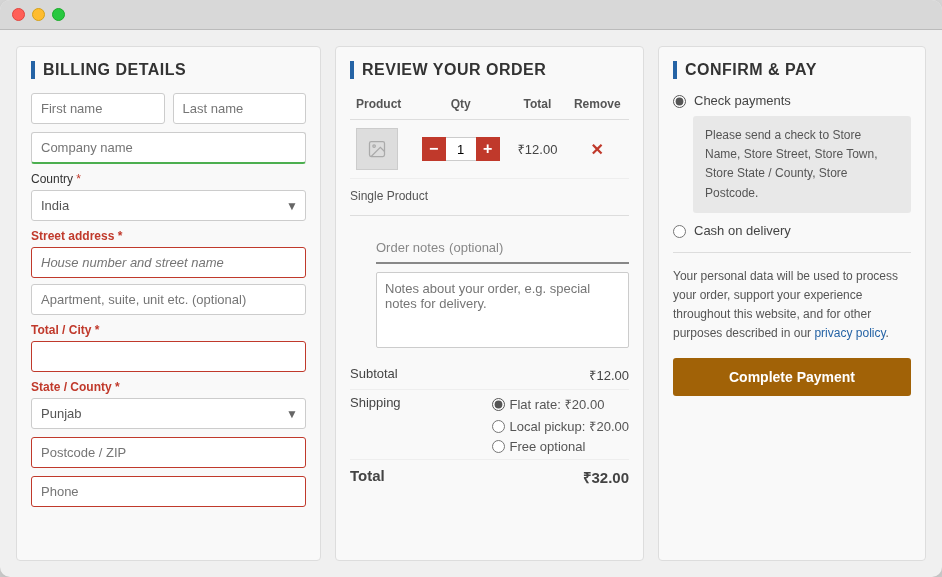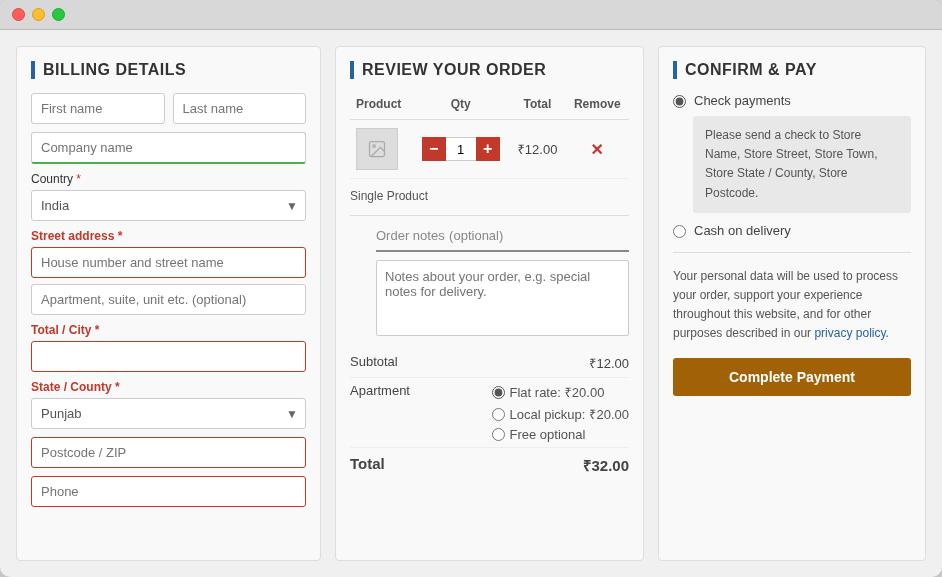--- a/index.html
+++ b/index.html
@@ -385,21 +385,21 @@
             <option>Australia</option>
           </select>
           <span class="select-arrow">▼</span>
         </div>
       </div>
 
       <div class="form-group">
         <label class="street-label">
           <span>Street address</span><span class="required"> *</span>
         </label>
-        <input class="form-input red-border" type="text" style="margin-bottom: 6px;" placeholder="House number and street name">
+        <input class="form-input red-border" type="text" style="margin-bottom: 6px; font-style: italic;" placeholder="House number and street name">
         <input class="form-input" type="text" placeholder="Apartment, suite, unit etc. (optional)" style="">
       </div>
 
       <div class="form-group">
         <label class="town-label">
           <span>Total / City</span><span class="required"> *</span>
         </label>
         <input class="form-input red-border" type="text" value="" style="">
       </div>
 
@@ -465,36 +465,36 @@
               <button class="remove-btn">✕</button>
             </td>
           </tr>
         </tbody>
       </table>
 
       <div class="product-name">Single Product</div>
 
       <hr class="divider-h" style="margin-top:12px;">
 
-      <div class="form-group" style="margin-top:10px;padding-left:26px;">
+      <div class="form-group" style="margin-top:22px;padding-left:26px;">
         <div class="order-notes-title">
           <span>Order notes</span>
           <span>(optional)</span>
         </div>
         <hr class="notes-divider">
         <textarea class="notes-textarea" placeholder="Notes about your order, e.g. special notes for delivery." style=""></textarea>
       </div>
 
       <div class="order-summary">
         <div class="summary-row">
           <span>Subtotal</span>
           <span>₹12.00</span>
         </div>
         <div class="summary-row" style="align-items:flex-start;">
-          <span>Apartment</span>
+          <span>Shipping</span>
           <div class="shipping-options">
             <label class="shipping-option">
               <input type="radio" name="shipping" checked="" style="">
               <span>Flat rate: ₹20.00</span>
             </label>
             <label class="shipping-option">
               <input type="radio" name="shipping" style="">
               <span>Local pickup: ₹20.00</span>
             </label>
             <label class="shipping-option">

